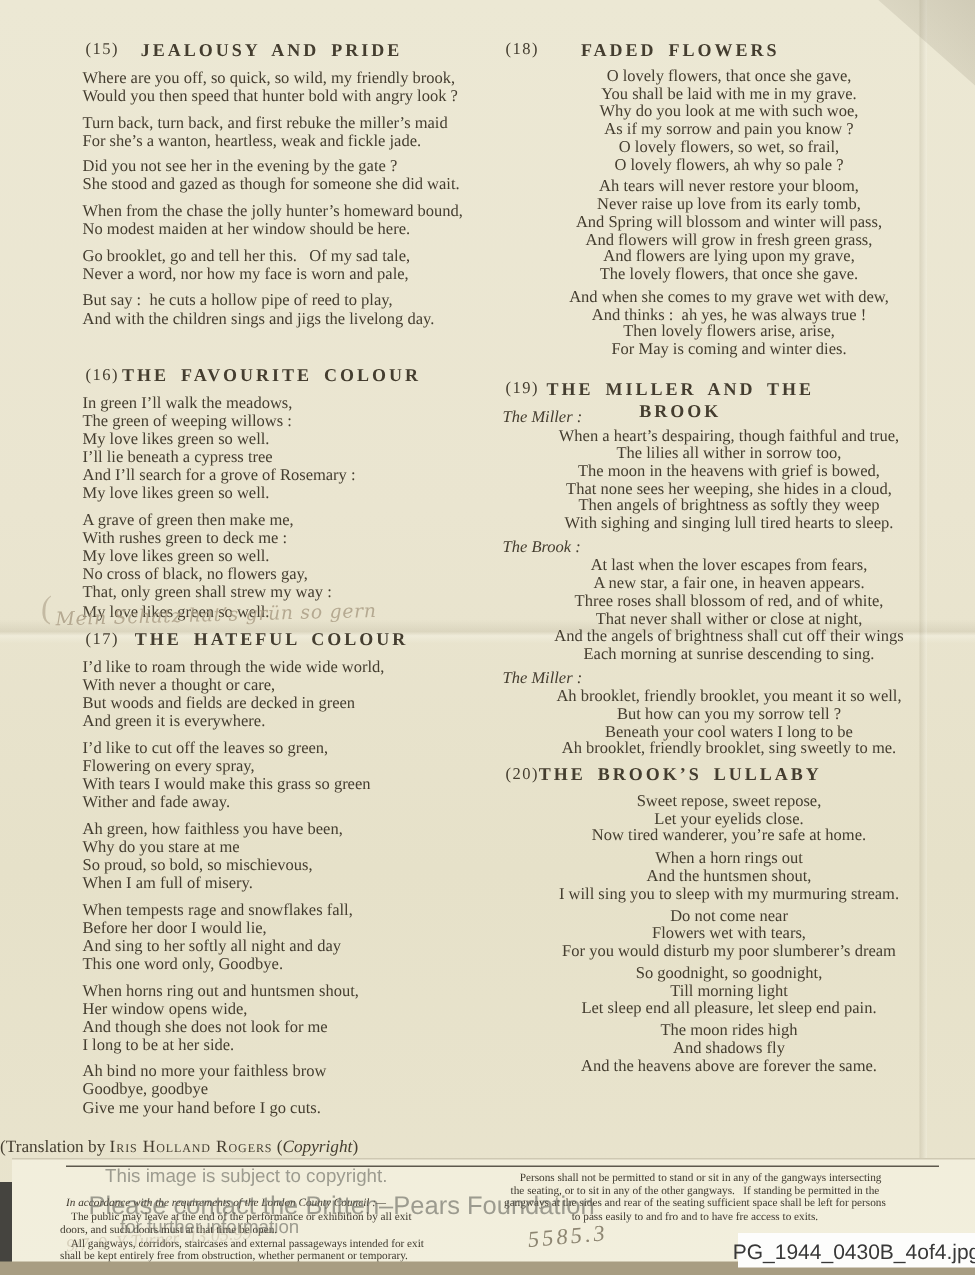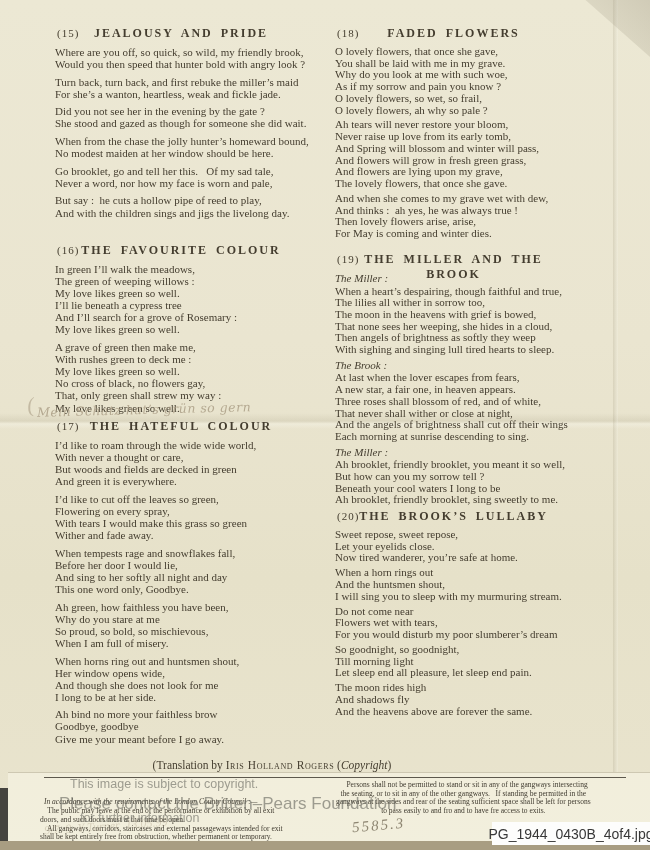--- a/index.html
+++ b/index.html
@@ -19,26 +19,26 @@
   #col-left{left:55px;width:288px;}
   #col-right{left:335px;width:302px;}
   .section{position:absolute;left:0;width:100%;}
   .sec-header{position:relative;height:15px;margin-bottom:5px;}
   #col-left .sec-header{width:252px;}
   #col-right .sec-header{width:237px;}
   .sec-num{position:absolute;left:2px;top:1px;font-size:11px;letter-spacing:1px;}
   .sec-title{display:block;text-align:center;font-weight:700;font-size:12px;
         letter-spacing:2px;word-spacing:3px;}
   .line{white-space:pre;font-size:11px;line-height:12.1px;}
-  #col-right .line{line-height:11.7px;}
+  #col-right .line{line-height:11.7px;text-align:center;}
   .stanza{margin-bottom:5.5px;}
   #col-right .stanza{margin-bottom:3.2px;}
   .speaker{font-style:italic;font-size:11px;line-height:13.5px;}
   
-  .credit{position:absolute;top:759px;left:0;width:544px;text-align:center;font-size:11.5px;color:#453e30;}
+  .credit{position:absolute;top:759px;left:0;width:544px;font-size:11.5px;color:#453e30;}
   .credit .name{font-variant:small-caps;letter-spacing:.6px;}
   .credit .cw{font-style:italic;}
   
   .slip{position:absolute;left:8px;top:772px;width:642px;height:69px;
         background:rgba(252,249,235,.5);border-top:1px solid rgba(140,130,100,.35);}
   .rule{position:absolute;left:36px;top:4px;width:582px;height:1px;background:#5d584d;}
   .notice{position:absolute;font-size:7.5px;line-height:8.7px;white-space:pre;color:#3f3a2f;}
   .notice-left{left:32px;top:8px;}
   .notice-right{left:328px;top:8px;text-align:center;}
   .notice .head{display:block;font-style:italic;padding-left:4px;}
@@ -144,41 +144,41 @@
             <div class="line">But woods and fields are decked in green</div>
             <div class="line">And green it is everywhere.</div>
           </div>
           <div class="stanza">
             <div class="line">I’d like to cut off the leaves so green,</div>
             <div class="line">Flowering on every spray,</div>
             <div class="line">With tears I would make this grass so green</div>
             <div class="line">Wither and fade away.</div>
           </div>
           <div class="stanza">
+            <div class="line">Ah green, how faithless you have been,</div>
+            <div class="line">Why do you stare at me</div>
+            <div class="line">So proud, so bold, so mischievous,</div>
+            <div class="line">When I am full of misery.</div>
+          </div>
+          <div class="stanza">
             <div class="line">When tempests rage and snowflakes fall,</div>
             <div class="line">Before her door I would lie,</div>
             <div class="line">And sing to her softly all night and day</div>
             <div class="line">This one word only, Goodbye.</div>
           </div>
           <div class="stanza">
-            <div class="line">Ah green, how faithless you have been,</div>
-            <div class="line">Why do you stare at me</div>
-            <div class="line">So proud, so bold, so mischievous,</div>
-            <div class="line">When I am full of misery.</div>
-          </div>
-          <div class="stanza">
             <div class="line">When horns ring out and huntsmen shout,</div>
             <div class="line">Her window opens wide,</div>
             <div class="line">And though she does not look for me</div>
             <div class="line">I long to be at her side.</div>
           </div>
           <div class="stanza">
             <div class="line">Ah bind no more your faithless brow</div>
             <div class="line">Goodbye, goodbye</div>
-            <div class="line">Give me your meant before I go away.</div>
+            <div class="line">Give me your hand before I go cuts.</div>
           </div>
         </div>
       </div>
     </div>
   <div class="col" id="col-right">
       <div class="section" style="top: 26px;">
         <div class="sec-header">
           <span class="sec-num">(18)</span>
           <span class="sec-title">FADED FLOWERS</span>
         </div>

